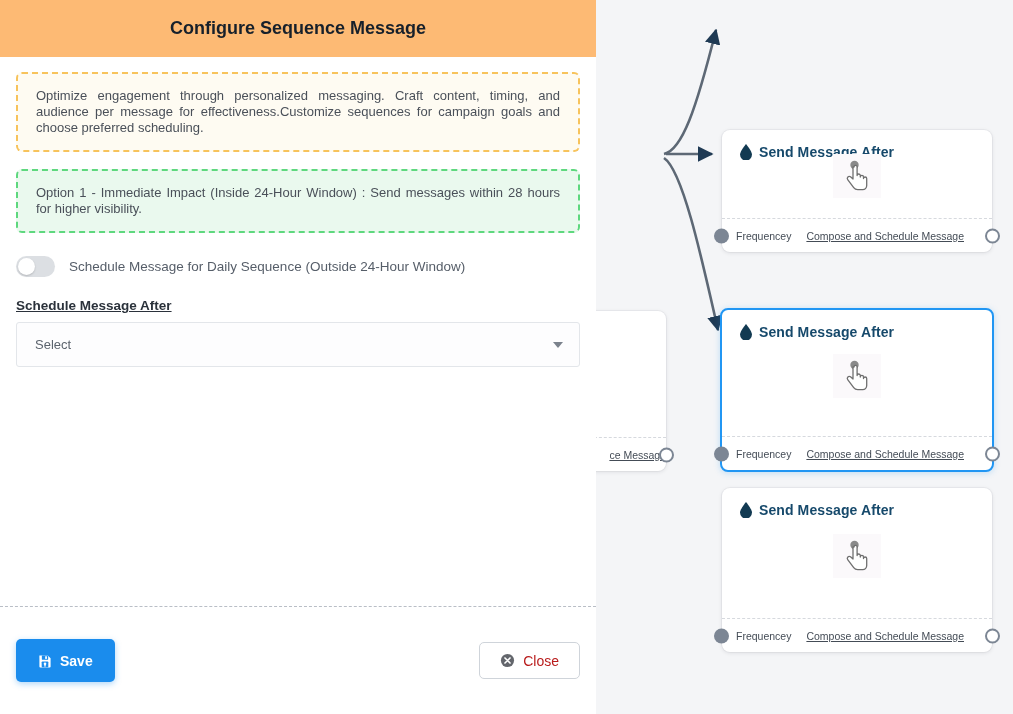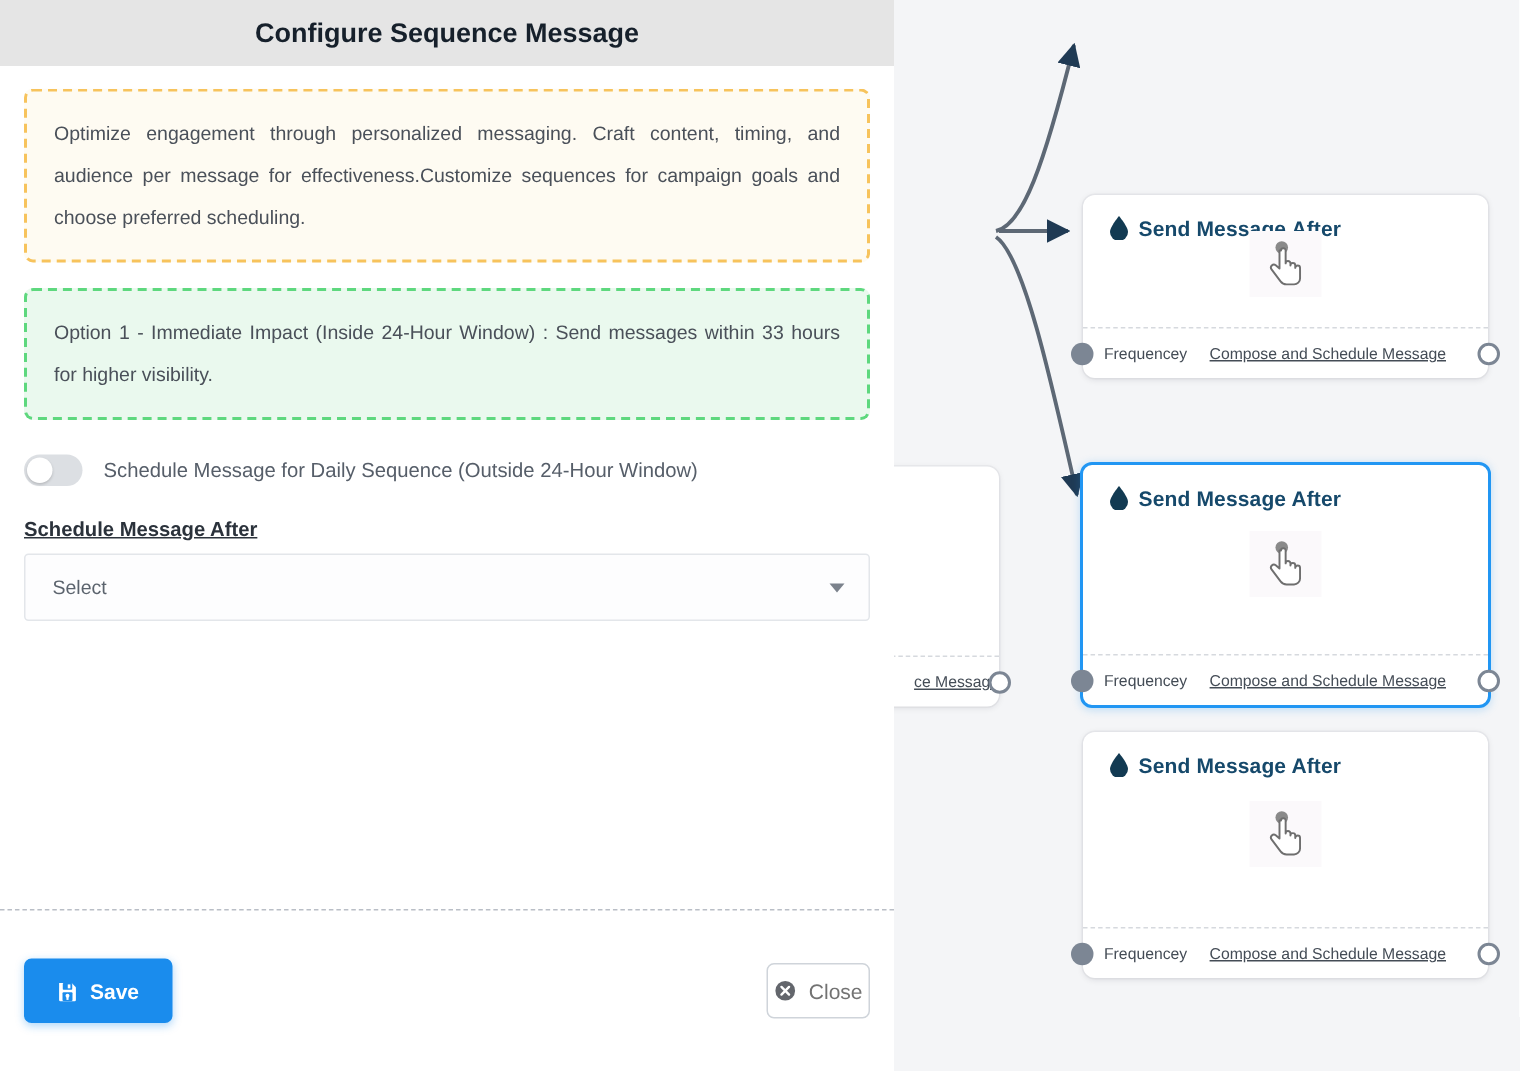--- a/index.html
+++ b/index.html
@@ -78,33 +78,33 @@
   .node.partial .port-label-out { right: 0; }
 
   
   .modal {
     position: absolute; left: 0; top: 0;
     width: 596px; height: 714px;
     background: #ffffff;
     display: flex; flex-direction: column;
   }
   .modal-header {
-    height: 44px; background: #e5e5e5;
+    height: 57px; background: #fdba74;
     display: flex; align-items: center; justify-content: center;
   }
   .modal-title {
     font-size: 18px; font-weight: bold; color: #16202b;
   }
   .modal-body { flex: 1; padding: 15px 16px 0 16px; }
 
   .callout {
     border-radius: 6px;
     padding: 14px 18px;
     font-size: 13px;
-    line-height: 28px;
+    line-height: 16px;
     text-align: justify;
     color: #4a5059;
   }
   .callout.warn {
     border: 2px dashed #f7c35c;
     background: #fefbf2;
     margin-bottom: 17px;
   }
   .callout.ok {
     border: 2px dashed #5ed87e;
@@ -172,22 +172,22 @@
     cursor: pointer;
   }
   .btn-save {
     background: #1a8ced; color: #ffffff;
     font-weight: bold;
     padding: 0 22px; height: 43px;
     border: none;
     box-shadow: 0 2px 6px rgba(26,140,237,.35);
   }
   .btn-close {
-    background: #ffffff; color: #737373;
-    padding: 0 4px; height: 37px;
+    background: #ffffff; color: #b91c1c;
+    padding: 0 20px; height: 37px;
     border: 1px solid #cfd4da;
   }
   .icon-save { width: 14px; height: 14px; display: block; }
   .icon-close { width: 15px; height: 15px; display: block; }
 </style>
 </head>
 <body>
 
 <div class="screen">
 
@@ -294,21 +294,21 @@
   <div class="modal">
 
     <div class="modal-header">
       <div class="modal-title">Configure Sequence Message</div>
     </div>
 
     <div class="modal-body">
 
       <div class="callout warn">Optimize engagement through personalized messaging. Craft content, timing, and audience per message for effectiveness.Customize sequences for campaign goals and choose preferred scheduling.</div>
 
-      <div class="callout ok">Option 1 - Immediate Impact (Inside 24-Hour Window) : Send messages within 33 hours for higher visibility.</div>
+      <div class="callout ok">Option 1 - Immediate Impact (Inside 24-Hour Window) : Send messages within 28 hours for higher visibility.</div>
 
 
       <div class="toggles">
         <div class="toggle-row">
           <span class="switch">
             <span class="knob"></span>
           </span>
           <span class="toggle-label muted">Schedule Message for Daily Sequence (Outside 24-Hour Window)</span>
         </div>
       </div>

